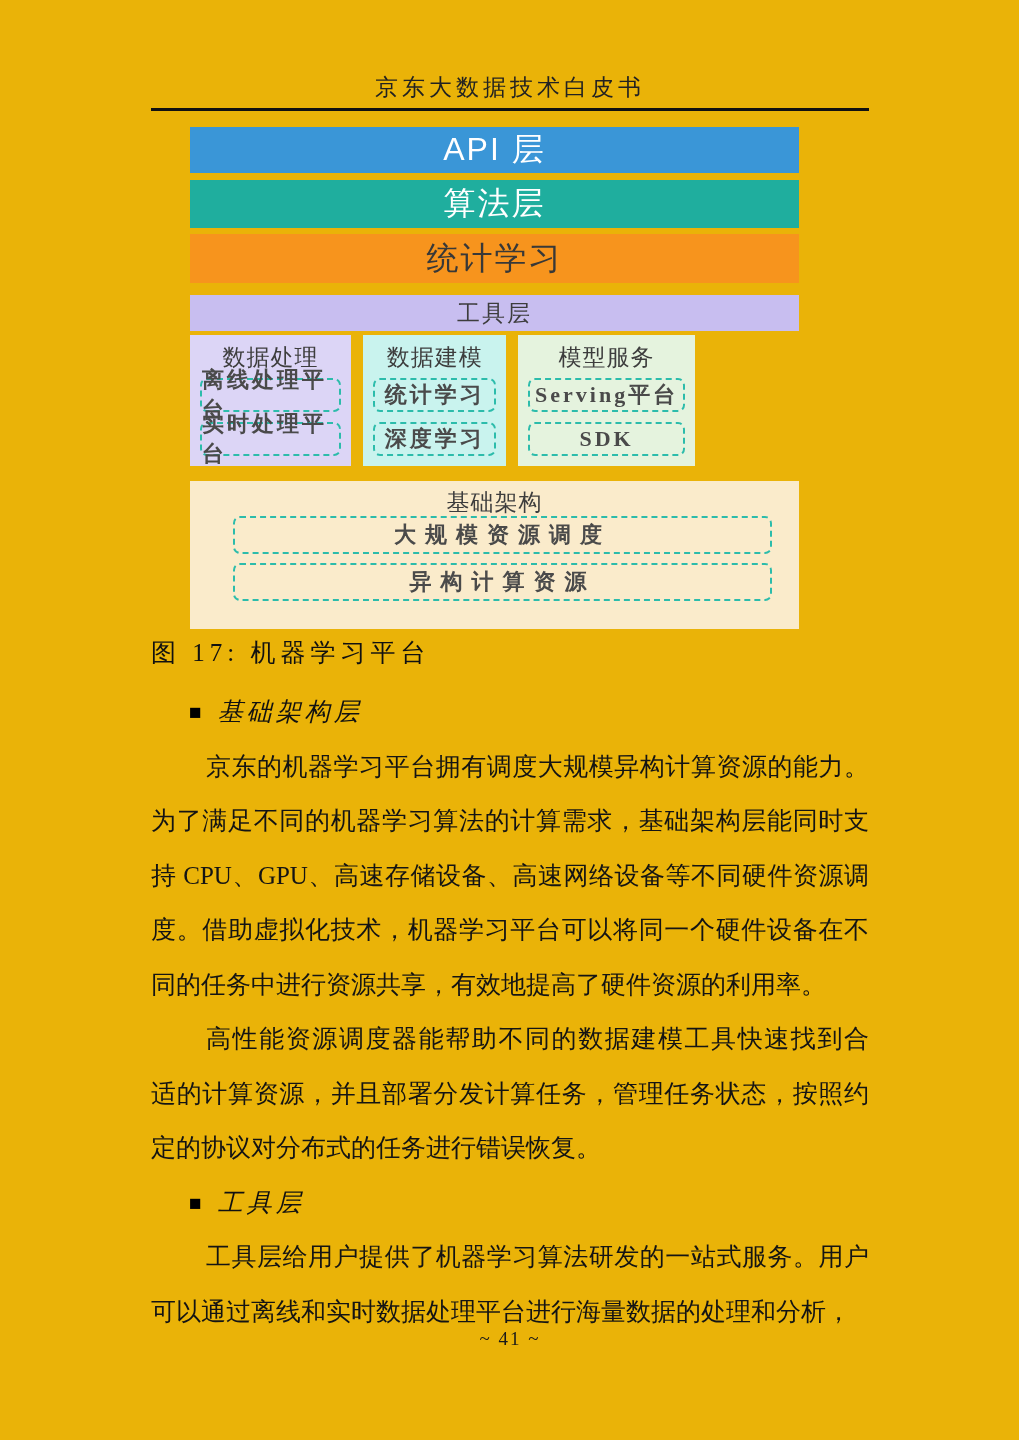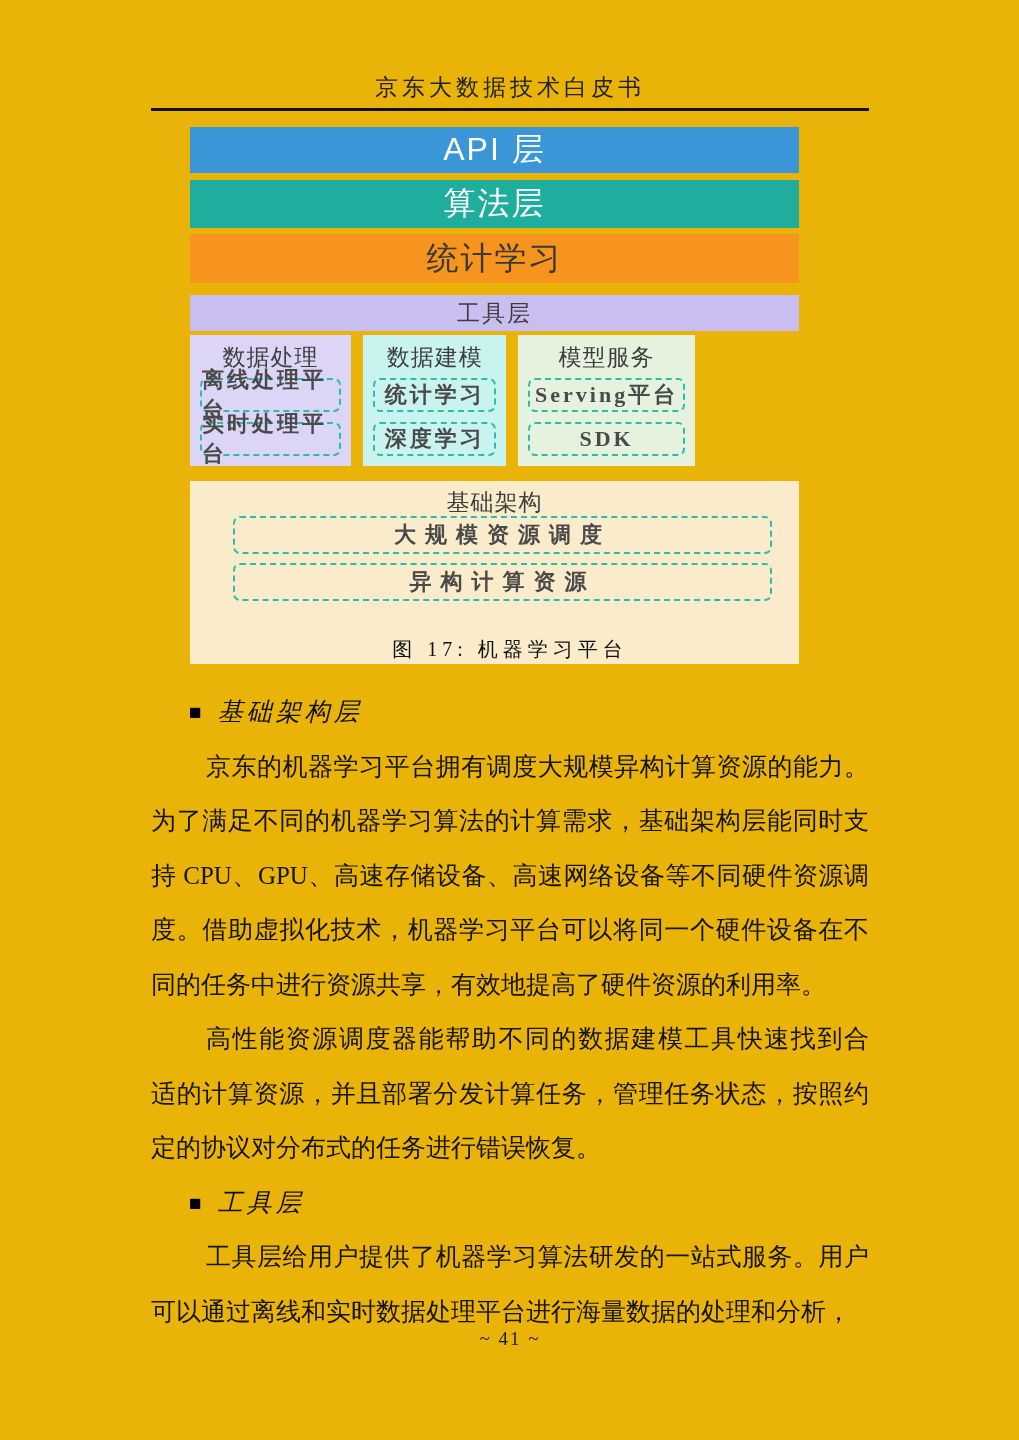--- a/index.html
+++ b/index.html
@@ -81,36 +81,35 @@
     display: flex; align-items: center; justify-content: center;
     font-family: "Liberation Serif", serif;
     font-size: 22px; color: #4a4a4a; letter-spacing: 3px; font-weight: bold;
   }
   .dash-box.row1 { top: 43px; }
   .dash-box.row2 { top: 87px; }
 
   .infra {
     position: absolute;
     left: 0; top: 354px;
-    width: 609px; height: 183px;
+    width: 609px; height: 148px;
     background: #FAEBCB;
     padding-left: 12px;
   }
   .infra .panel-title { top: 6px; }
   .infra .dash-box { left: 43px; right: 27px; height: 38px; letter-spacing: 9px; }
   .infra .dash-box.row1 { top: 35px; }
   .infra .dash-box.row2 { top: 82px; }
 
   
   .fig-caption {
     position: absolute;
     left: 151px; top: 636px;
     width: 718px;
-    text-align: center;
-    font-size: 20px;
+    font-size: 25px;
     letter-spacing: 5px;
     color: #111111;
   }
 
   
   .text-block {
     position: absolute;
     left: 151px; top: 685px;
     width: 718px;
     font-size: 25px;

